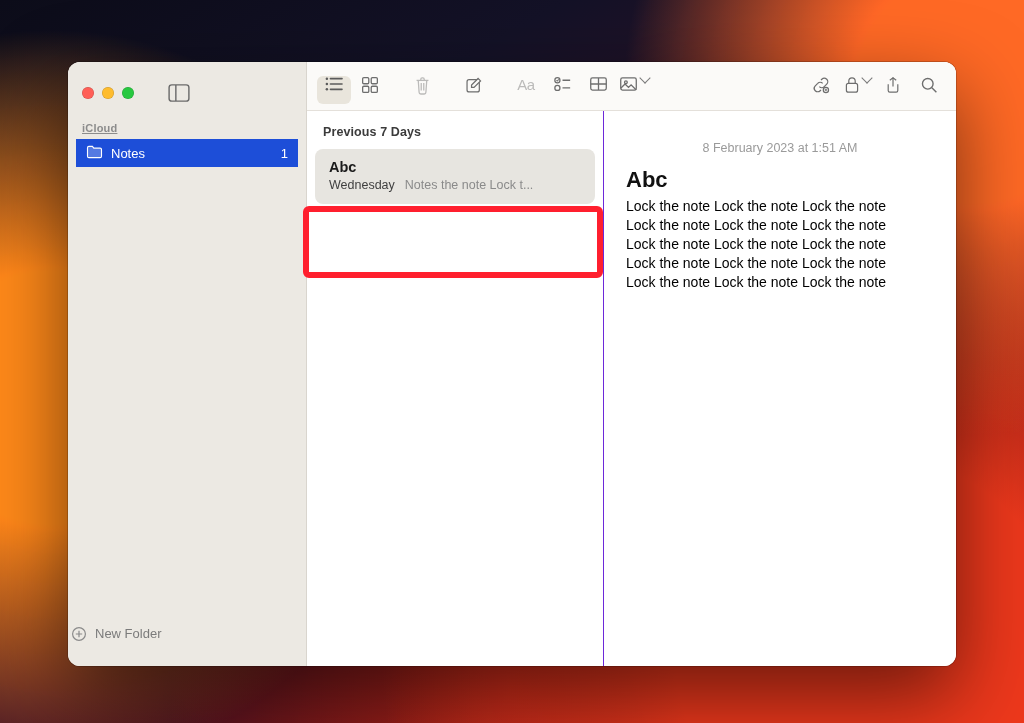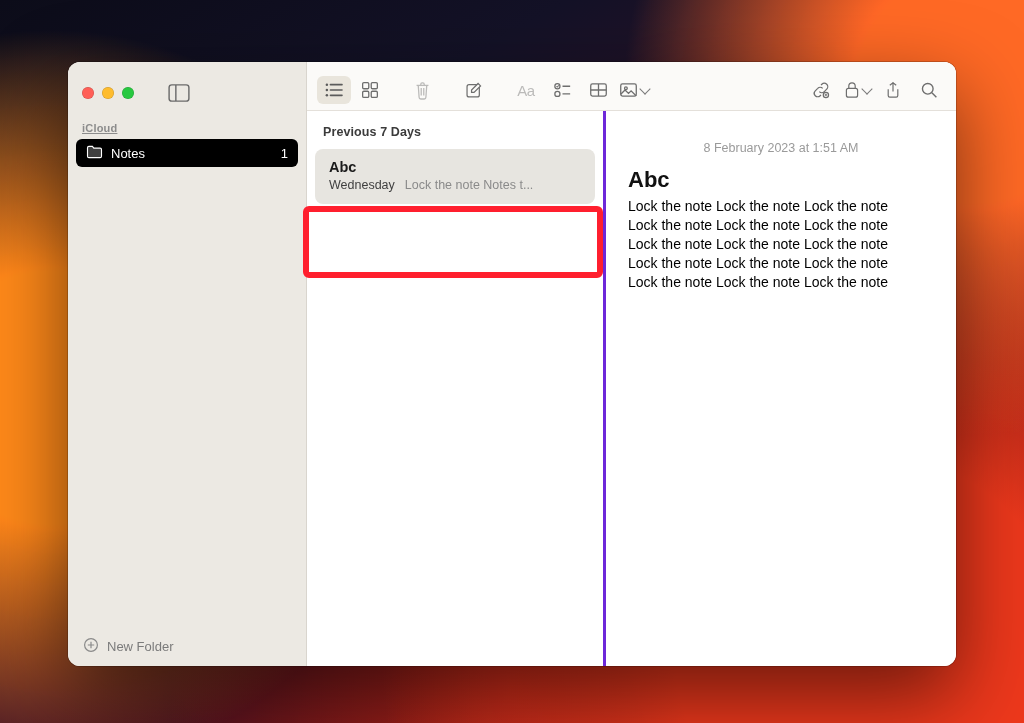--- a/index.html
+++ b/index.html
@@ -73,42 +73,42 @@
     font-size: 11px;
     letter-spacing: 0.2px;
     color: #8c8c8c;
     padding: 12px 14px 4px 14px;
     font-weight: 600;
     text-decoration: underline;
   }
   .folder-row {
     margin: 1px 8px;
     height: 28px;
-    border-radius: 6px;
-    background: #000000;
+    border-radius: 0;
+    background: #1d4ed8;
     display: flex;
     align-items: center;
     color: #fff;
     padding: 0 10px;
     font-size: 13px;
     font-weight: 500;
     gap: 8px;
   }
   .folder-row .count {
     margin-left: auto;
     font-weight: 500;
   }
   .folder-row svg { flex: 0 0 auto; }
 
   .new-folder {
     position: absolute;
-    left: 12px; right: 0; bottom: 0;
+    left: 0; right: 0; bottom: 0;
     height: 40px;
     display: flex;
-    align-items: center;
+    align-items: flex-start;
     gap: 8px;
     padding: 0 3px;
     color: #7b7b7b;
     font-size: 13px;
   }
   .new-folder svg { color:#8a8a8a; }
 
   
   .content {
     flex: 1 1 auto;
@@ -124,21 +124,21 @@
     align-items: center;
     padding: 0 10px;
     gap: 2px;
     color: #6e6e6e;
   }
   .tbtn {
     height: 28px;
     min-width: 34px;
     border-radius: 6px;
     display: flex;
-    align-items: center;
+    align-items: flex-start;
     justify-content: center;
     position: relative;
     margin-top: 8px;
   }
   .tbtn.active {
     background: #e9e5dc;
   }
   .tbtn.disabled { opacity: 0.45; }
   .tbtn svg { display:block; }
   .tgap { width: 14px; }
@@ -154,21 +154,21 @@
 
   .columns {
     flex: 1 1 auto;
     display: flex;
     min-height: 0;
   }
 
   
   .notes-list {
     width: 296px;
-    border-right: 3px solid #6d28d9;
+    border-right: 1px solid #6d28d9;
     display: flex;
     flex-direction: column;
     position: relative;
     background:#fff;
   }
   .group-header {
     font-size: 12.5px;
     font-weight: 700;
     color: #3b3b3b;
     padding: 14px 16px 10px 16px;
@@ -421,21 +421,21 @@
     <div class="columns">
 
       <div class="notes-list">
         <div class="group-header">Previous 7 Days</div>
 
         <div style="position:relative;">
           <div class="note-item">
             <div class="note-title">Abc</div>
             <div class="note-sub">
               <span>Wednesday</span>
-              <span class="preview">Lock the note Notes t...</span>
+              <span class="preview">Notes the note Lock t...</span>
             </div>
           </div>
         </div>
 
         <div class="highlight-box"></div>
       </div>
 
       <div class="editor">
         <div class="timestamp">8 February 2023 at 1:51 AM</div>
         <h1 class="note-h1">Abc</h1>

